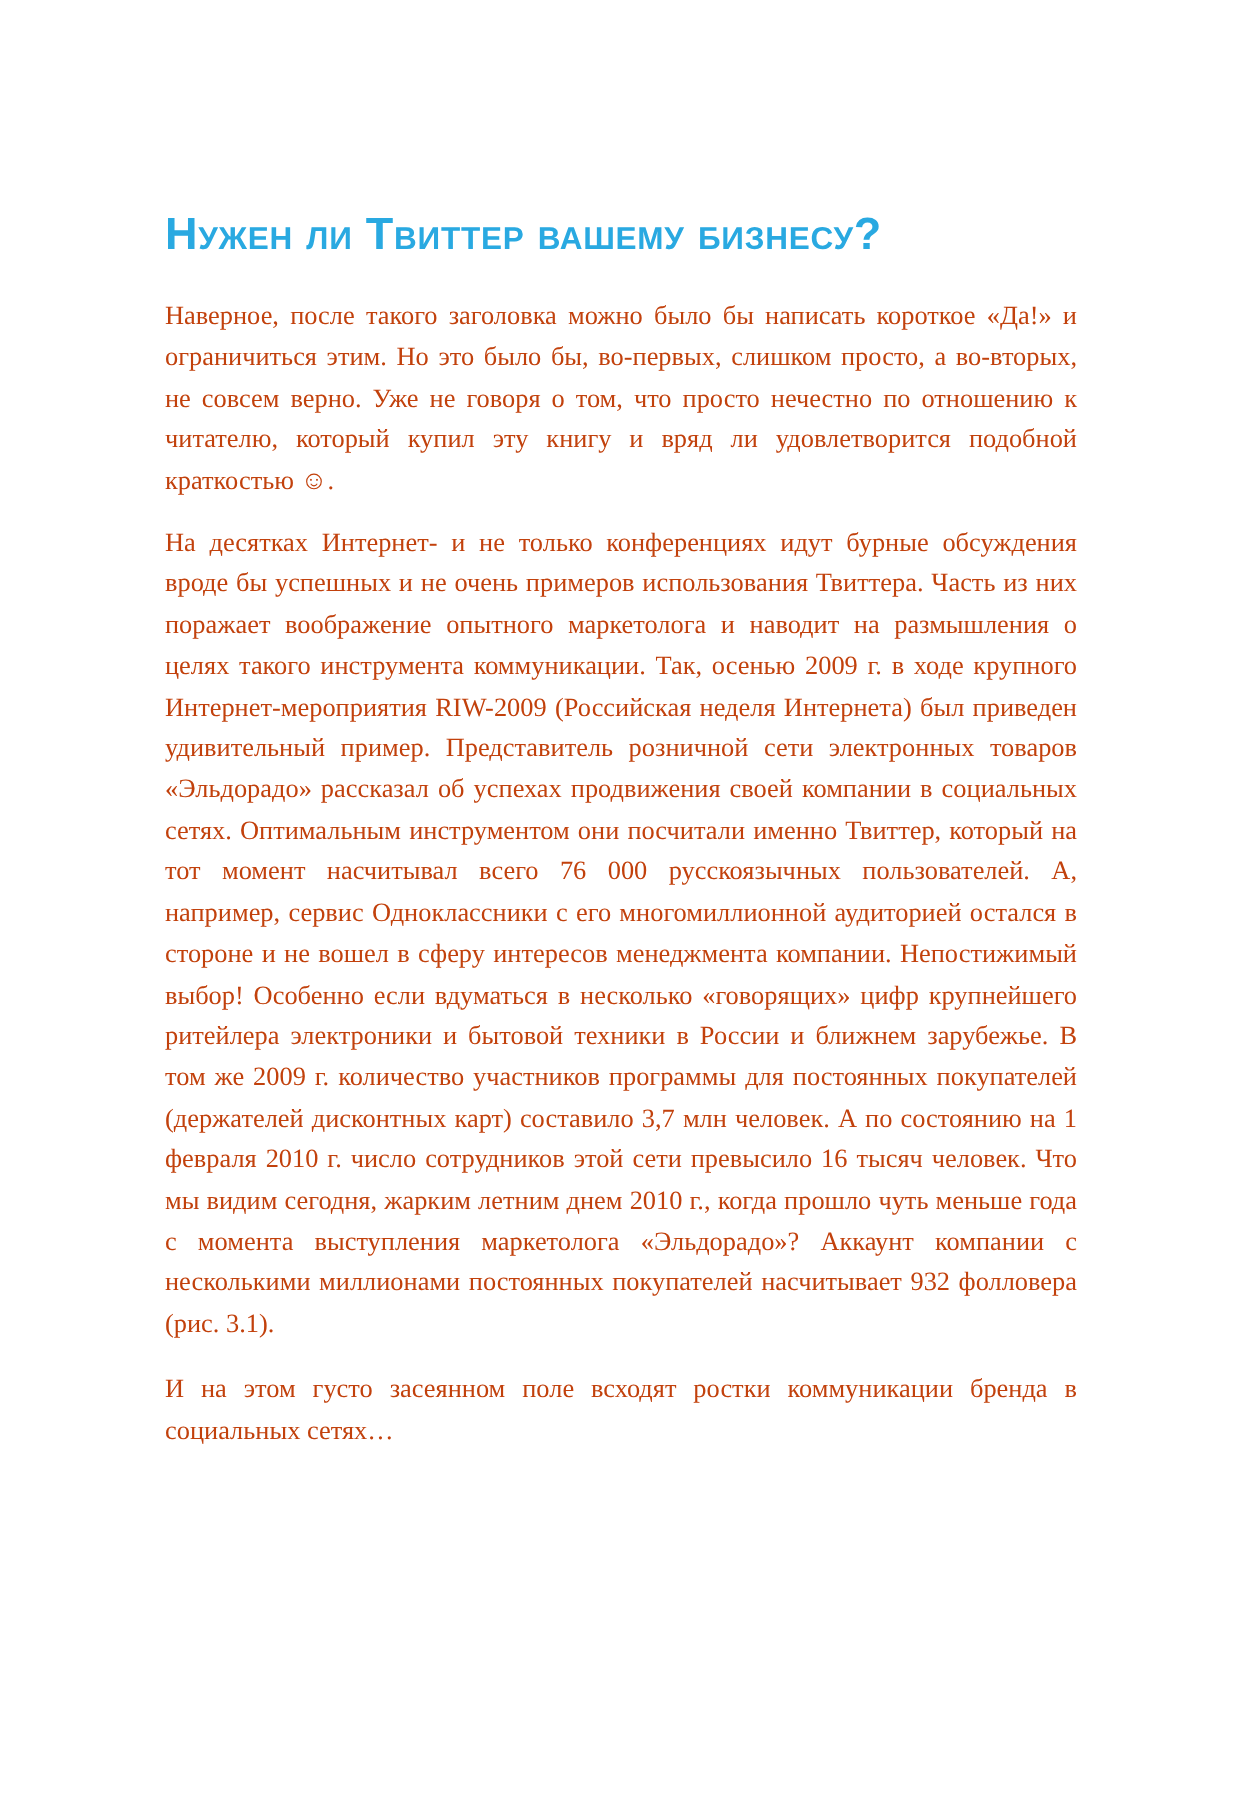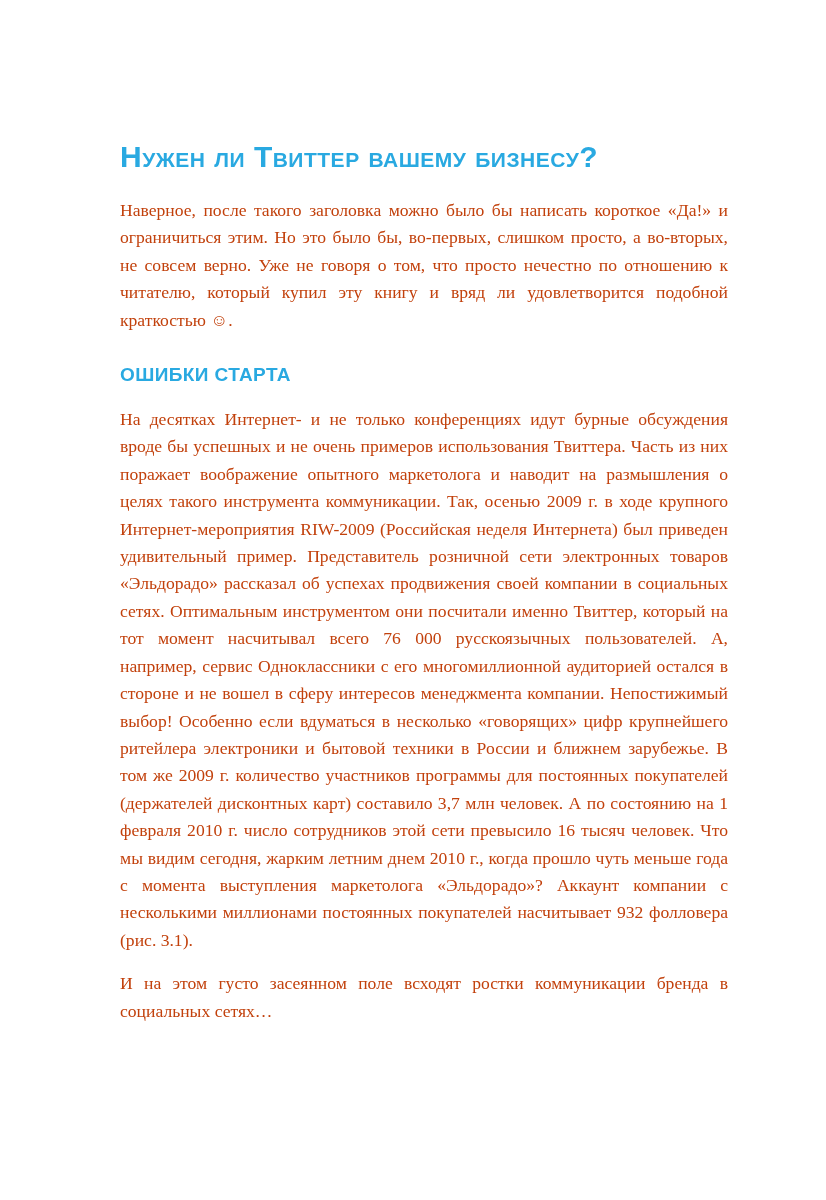--- a/index.html
+++ b/index.html
@@ -11,21 +11,21 @@
     position: relative;
     width: 826px;
     height: 1200px;
     margin: 0 auto;
     background: #ffffff;
     box-sizing: border-box;
     overflow: hidden;
   }
   .content {
     position: absolute;
-    left: 120px;
+    left: 110px;
     top: 140px;
     width: 608px;
   }
   .chapter-title {
     font-family: "Liberation Sans", sans-serif;
     font-variant: small-caps;
     font-weight: 700;
     font-size: 30px;
     line-height: 1.1;
     letter-spacing: 0.5px;
@@ -57,20 +57,19 @@
 </head>
 <body>
 
 <div class="page">
   <div class="content">
 
     <h1 class="chapter-title">Нужен ли Твиттер вашему бизнесу?</h1>
 
     <p class="body-par">Наверное, после такого заголовка можно было бы написать короткое «Да!» и ограничиться этим. Но это было бы, во-первых, слишком просто, а во-вторых, не совсем верно. Уже не говоря о том, что просто нечестно по отношению к читателю, который купил эту книгу и вряд ли удовлетворится подобной краткостью ☺.</p>
 
-    <h2 class="section-heading">Ошибки старта</h2>
 
     <p class="body-par">На десятках Интернет- и не только конференциях идут бурные обсуждения вроде бы успешных и не очень примеров использования Твиттера. Часть из них поражает воображение опытного маркетолога и наводит на размышления о целях такого инструмента коммуникации. Так, осенью 2009 г. в ходе крупного Интернет-мероприятия RIW-2009 (Российская неделя Интернета) был приведен удивительный пример. Представитель розничной сети электронных товаров «Эльдорадо» рассказал об успехах продвижения своей компании в социальных сетях. Оптимальным инструментом они посчитали именно Твиттер, который на тот момент насчитывал всего 76 000 русскоязычных пользователей. А, например, сервис Одноклассники с его многомиллионной аудиторией остался в стороне и не вошел в сферу интересов менеджмента компании. Непостижимый выбор! Особенно если вдуматься в несколько «говорящих» цифр крупнейшего ритейлера электроники и бытовой техники в России и ближнем зарубежье. В том же 2009 г. количество участников программы для постоянных покупателей (держателей дисконтных карт) составило 3,7 млн человек. А по состоянию на 1 февраля 2010 г. число сотрудников этой сети превысило 16 тысяч человек. Что мы видим сегодня, жарким летним днем 2010 г., когда прошло чуть меньше года с момента выступления маркетолога «Эльдорадо»? Аккаунт компании с несколькими миллионами постоянных покупателей насчитывает 932 фолловера (рис. 3.1).</p>
 
     <p class="body-par closing-par">И на этом густо засеянном поле всходят ростки коммуникации бренда в социальных сетях…</p>
 
   </div>
 </div>
 
 </body></html>

